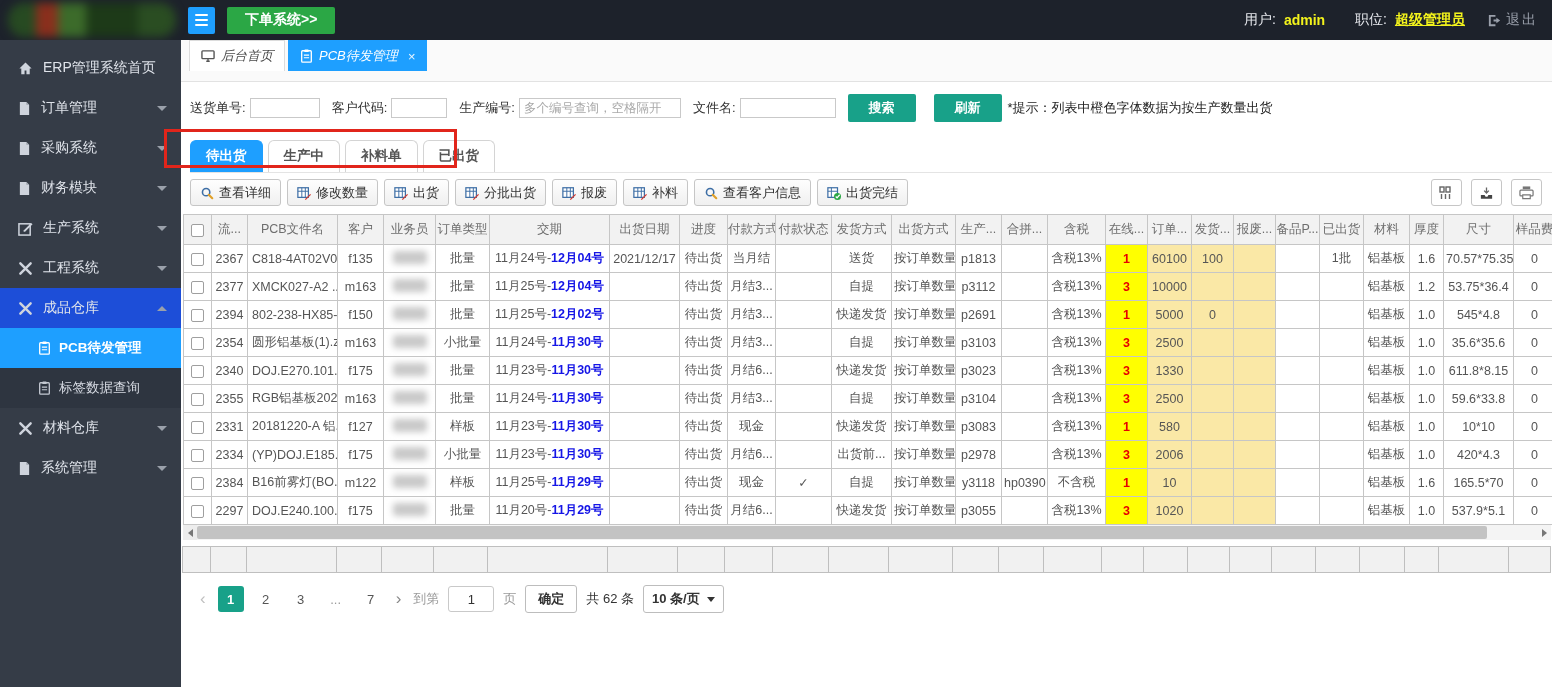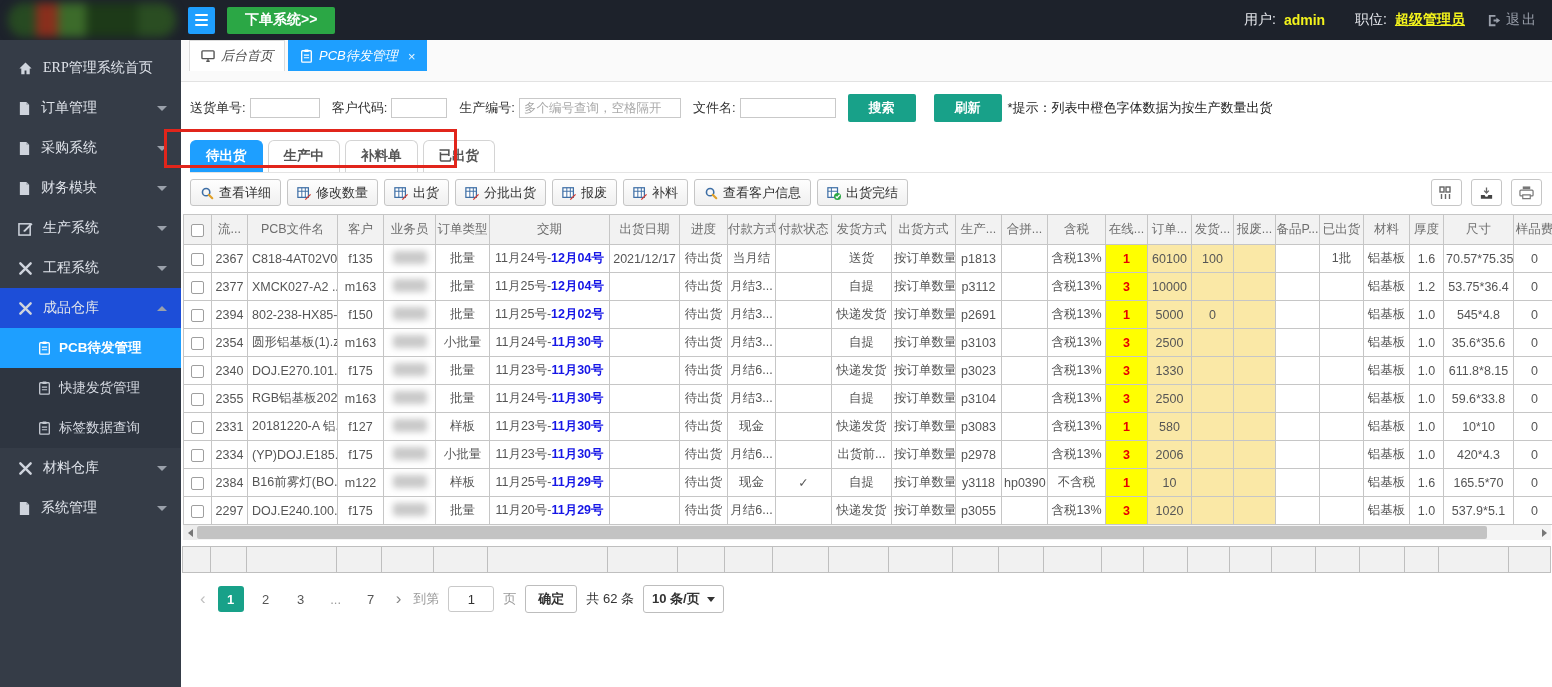--- a/index.html
+++ b/index.html
@@ -14,21 +14,21 @@
   .hamburger { width:27px; height:27px; background:#1E9FFF; border:none; border-radius:2px; display:flex; flex-direction:column; justify-content:center; align-items:center; gap:3px; cursor:pointer; }
   .hamburger i { display:block; width:13px; height:2px; background:#fff; border-radius:1px; }
   .order-sys-btn { height:27px; padding:0 18px; background:#2BA745; color:#fff; border:none; border-radius:2px; font-size:14px; font-weight:bold; cursor:pointer; }
   .top-right { margin-left:auto; display:flex; align-items:center; gap:8px; color:#e7e9ee; font-size:14px; }
   .top-right .yellow { color:#f3f31c; font-weight:bold; }
   .top-right .role-val { text-decoration:underline; }
   .logout { display:flex; align-items:center; gap:4px; color:#9aa0ab; margin-left:14px; cursor:pointer; letter-spacing:2px; }
 
   
   .sidebar { position:absolute; top:40px; left:0; bottom:0; width:181px; background:#353C47; overflow:hidden; padding-top:8px; }
-  .sb-item { height:40px; display:flex; align-items:center; gap:10px; padding:0 14px 0 18px; color:#dfe3ea; font-size:14px; cursor:pointer;font-family:Liberation Serif, serif; }
+  .sb-item { height:40px; display:flex; align-items:center; gap:10px; padding:0 14px 0 18px; color:#dfe3ea; font-size:14px; cursor:pointer; }
   .sb-item.expanded { background:#1d4ed8; }
   .sb-item .sb-label { flex:1; }
   .chev { width:0; height:0; border-left:5px solid transparent; border-right:5px solid transparent; }
   .chev.down { border-top:5px solid #9aa0aa; }
   .chev.up { border-bottom:5px solid #9aa0aa; }
   .sb-sub { background:#2e3540; }
   .sb-subitem { height:40px; display:flex; align-items:center; gap:8px; padding-left:38px; color:#d6dae2; font-size:13.5px; cursor:pointer; }
   .sb-subitem.active { background:#1E9FFF; color:#fff; font-weight:bold; }
   .icon-svg { display:inline-flex; }
 
@@ -202,30 +202,20 @@
       <div class="sb-sub">
         <div class="sb-subitem active">
           <span class="icon-svg" style="color: rgb(255, 255, 255);">
             <svg width="13" height="14" viewBox="0 0 14 16">
               <rect x="1.5" y="2" width="11" height="13" rx="1" fill="none" stroke="currentColor" stroke-width="1.5"></rect>
               <rect x="4.5" y="0.5" width="5" height="3" rx="1" fill="currentColor"></rect>
               <path d="M4 7h6M4 10h6" stroke="currentColor" stroke-width="1.3"></path>
             </svg>
           </span>
           <span>PCB待发管理</span>
-        </div>
-        <div class="sb-subitem">
-          <span class="icon-svg" style="color: rgb(196, 201, 210);">
-            <svg width="13" height="14" viewBox="0 0 14 16">
-              <rect x="1.5" y="2" width="11" height="13" rx="1" fill="none" stroke="currentColor" stroke-width="1.5"></rect>
-              <rect x="4.5" y="0.5" width="5" height="3" rx="1" fill="currentColor"></rect>
-              <path d="M4 7h6M4 10h6" stroke="currentColor" stroke-width="1.3"></path>
-            </svg>
-          </span>
-          <span>快捷发货管理</span>
         </div>
         <div class="sb-subitem">
           <span class="icon-svg" style="color: rgb(196, 201, 210);">
             <svg width="13" height="14" viewBox="0 0 14 16">
               <rect x="1.5" y="2" width="11" height="13" rx="1" fill="none" stroke="currentColor" stroke-width="1.5"></rect>
               <rect x="4.5" y="0.5" width="5" height="3" rx="1" fill="currentColor"></rect>
               <path d="M4 7h6M4 10h6" stroke="currentColor" stroke-width="1.3"></path>
             </svg>
           </span>
           <span>标签数据查询</span>

